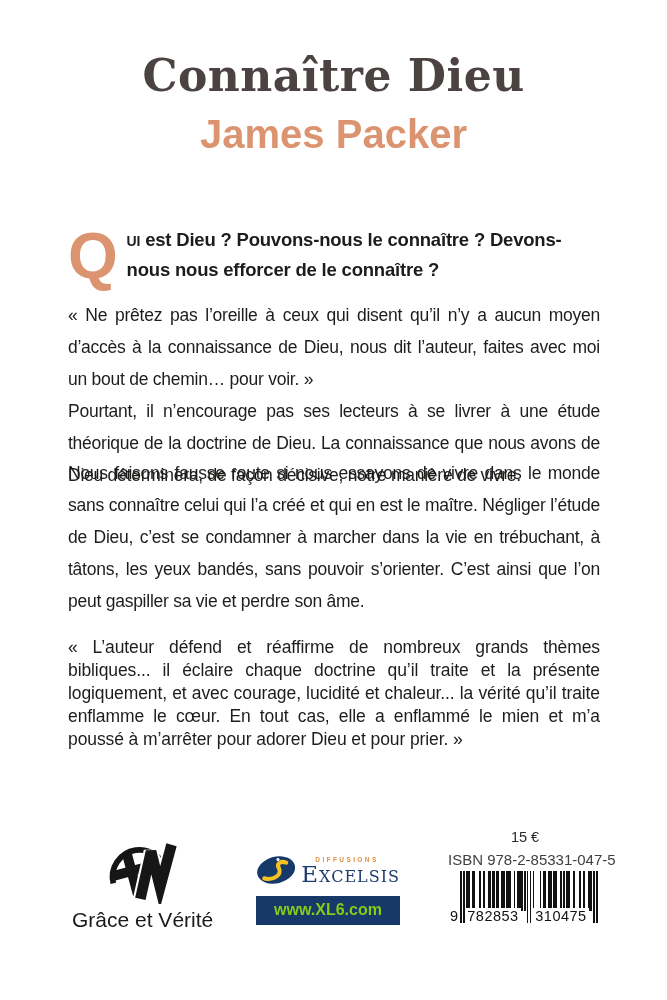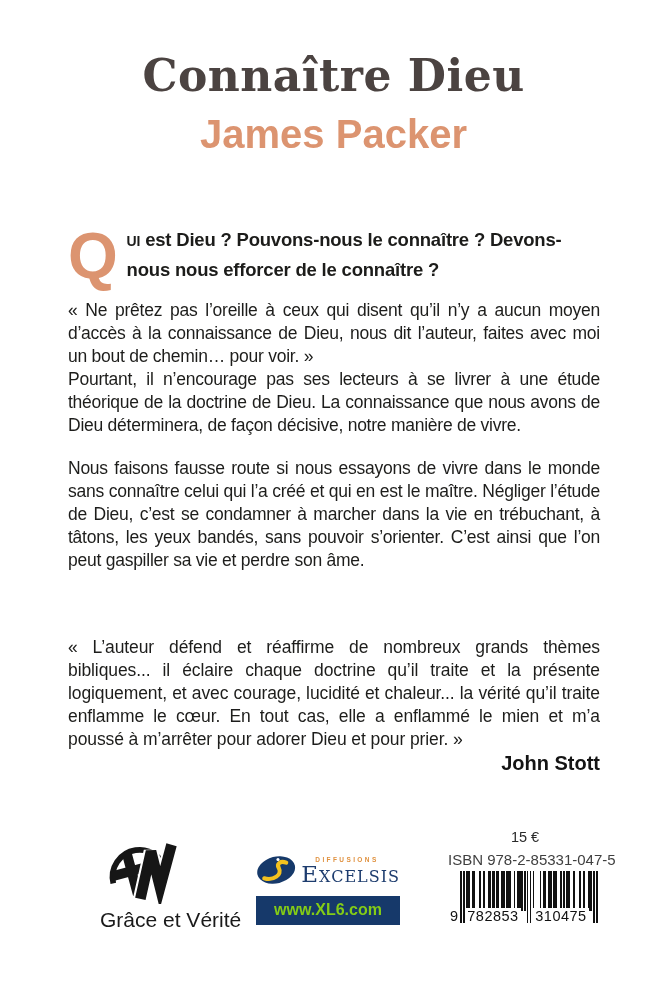--- a/index.html
+++ b/index.html
@@ -20,36 +20,36 @@
   .col { position:absolute; left:68px; width:532px; }
   .intro {
     top:226px; font-weight:bold; font-size:18.5px; line-height:27.5px;
     letter-spacing:-0.2px; color:#1c1c1a;
   }
   .dropcap {
     float:left; font-size:64px; line-height:52px; font-weight:bold;
     color:#dc9470; margin:4px 9px 0 0;
   }
   .smallcaps { font-size:14px; }
-  .bodyblock { text-align:justify; font-size:17.5px; line-height:23px; letter-spacing:-0.25px; }
+  .bodyblock { text-align:justify; font-size:17.5px; line-height:32px; letter-spacing:-0.25px; }
   .bodyblock p { margin:0; }
   .b1 { top:299px; }
   .b2 { top:457px; }
   .quote {
     top:636px; text-align:justify;
     font-size:17.5px; line-height:23px; letter-spacing:-0.1px;
   }
   .attribution {
     top:752px; text-align:right; font-weight:bold; font-size:20px; color:#141414;
   }
 
   
   .grace { position:absolute; left:72px; top:838px; width:140px; text-align:center; }
   .grace svg { display:block; margin:0 auto; }
-  .grace-label { font-size:21px; color:#1a1a1a; margin-top:4px; white-space:nowrap;margin-left:28px; }
+  .grace-label { font-size:21px; color:#1a1a1a; margin-top:4px; white-space:nowrap; }
 
   .excelsis { position:absolute; left:256px; top:852px; width:144px; }
   .exc-row { display:flex; align-items:center; gap:5px; }
   .exc-text { flex:1; }
   .diffusions {
     font-size:6.5px; font-weight:bold; letter-spacing:2.4px; color:#e0913f;
     text-align:left; margin:0 0 1px 14px; white-space:nowrap;
   }
   .exc-name {
     font-family:"DejaVu Serif", serif; font-variant:small-caps;
@@ -88,21 +88,20 @@
   <div class="col bodyblock b1">
     <p>« Ne prêtez pas l’oreille à ceux qui disent qu’il n’y a aucun moyen d’accès à la connaissance de Dieu, nous dit l’auteur, faites avec moi un bout de chemin… pour voir. »</p>
     <p>Pourtant, il n’encourage pas ses lecteurs à se livrer à une étude théorique de la doctrine de Dieu. La connaissance que nous avons de Dieu déterminera, de façon décisive, notre manière de vivre.</p>
   </div>
 
   <div class="col bodyblock b2">
     <p>Nous faisons fausse route si nous essayons de vivre dans le monde sans connaître celui qui l’a créé et qui en est le maître. Négliger l’étude de Dieu, c’est se condamner à marcher dans la vie en trébuchant, à tâtons, les yeux bandés, sans pouvoir s’orienter. C’est ainsi que l’on peut gaspiller sa vie et perdre son âme.</p>
   </div>
 
   <div class="col quote">« L’auteur défend et réaffirme de nombreux grands thèmes bibliques... il éclaire chaque doctrine qu’il traite et la présente logiquement, et avec courage, lucidité et chaleur... la vérité qu’il traite enflamme le cœur. En tout cas, elle a enflammé le mien et m’a poussé à m’arrêter pour adorer Dieu et pour prier. »</div>
-  <div class="col attribution">John Stott</div>
 
   <div class="grace">
     <svg width="82" height="66" viewBox="0 0 100 80">
       <path d="M 15 55 A 33 33 0 1 1 80 45" fill="none" stroke="#161616" stroke-width="7"></path>
       <g transform="rotate(-15 38 43)" fill="#161616">
         <rect x="32" y="16" width="12" height="54" rx="1"></rect>
         <rect x="14" y="34" width="42" height="12" rx="1"></rect>
       </g>
       <path d="M 48 74 L 61 16 L 72 60 L 86 8" fill="none" stroke="#ffffff" stroke-width="18"></path>
       <path d="M 48 74 L 61 16 L 72 60 L 86 8" fill="none" stroke="#161616" stroke-width="13"></path>

